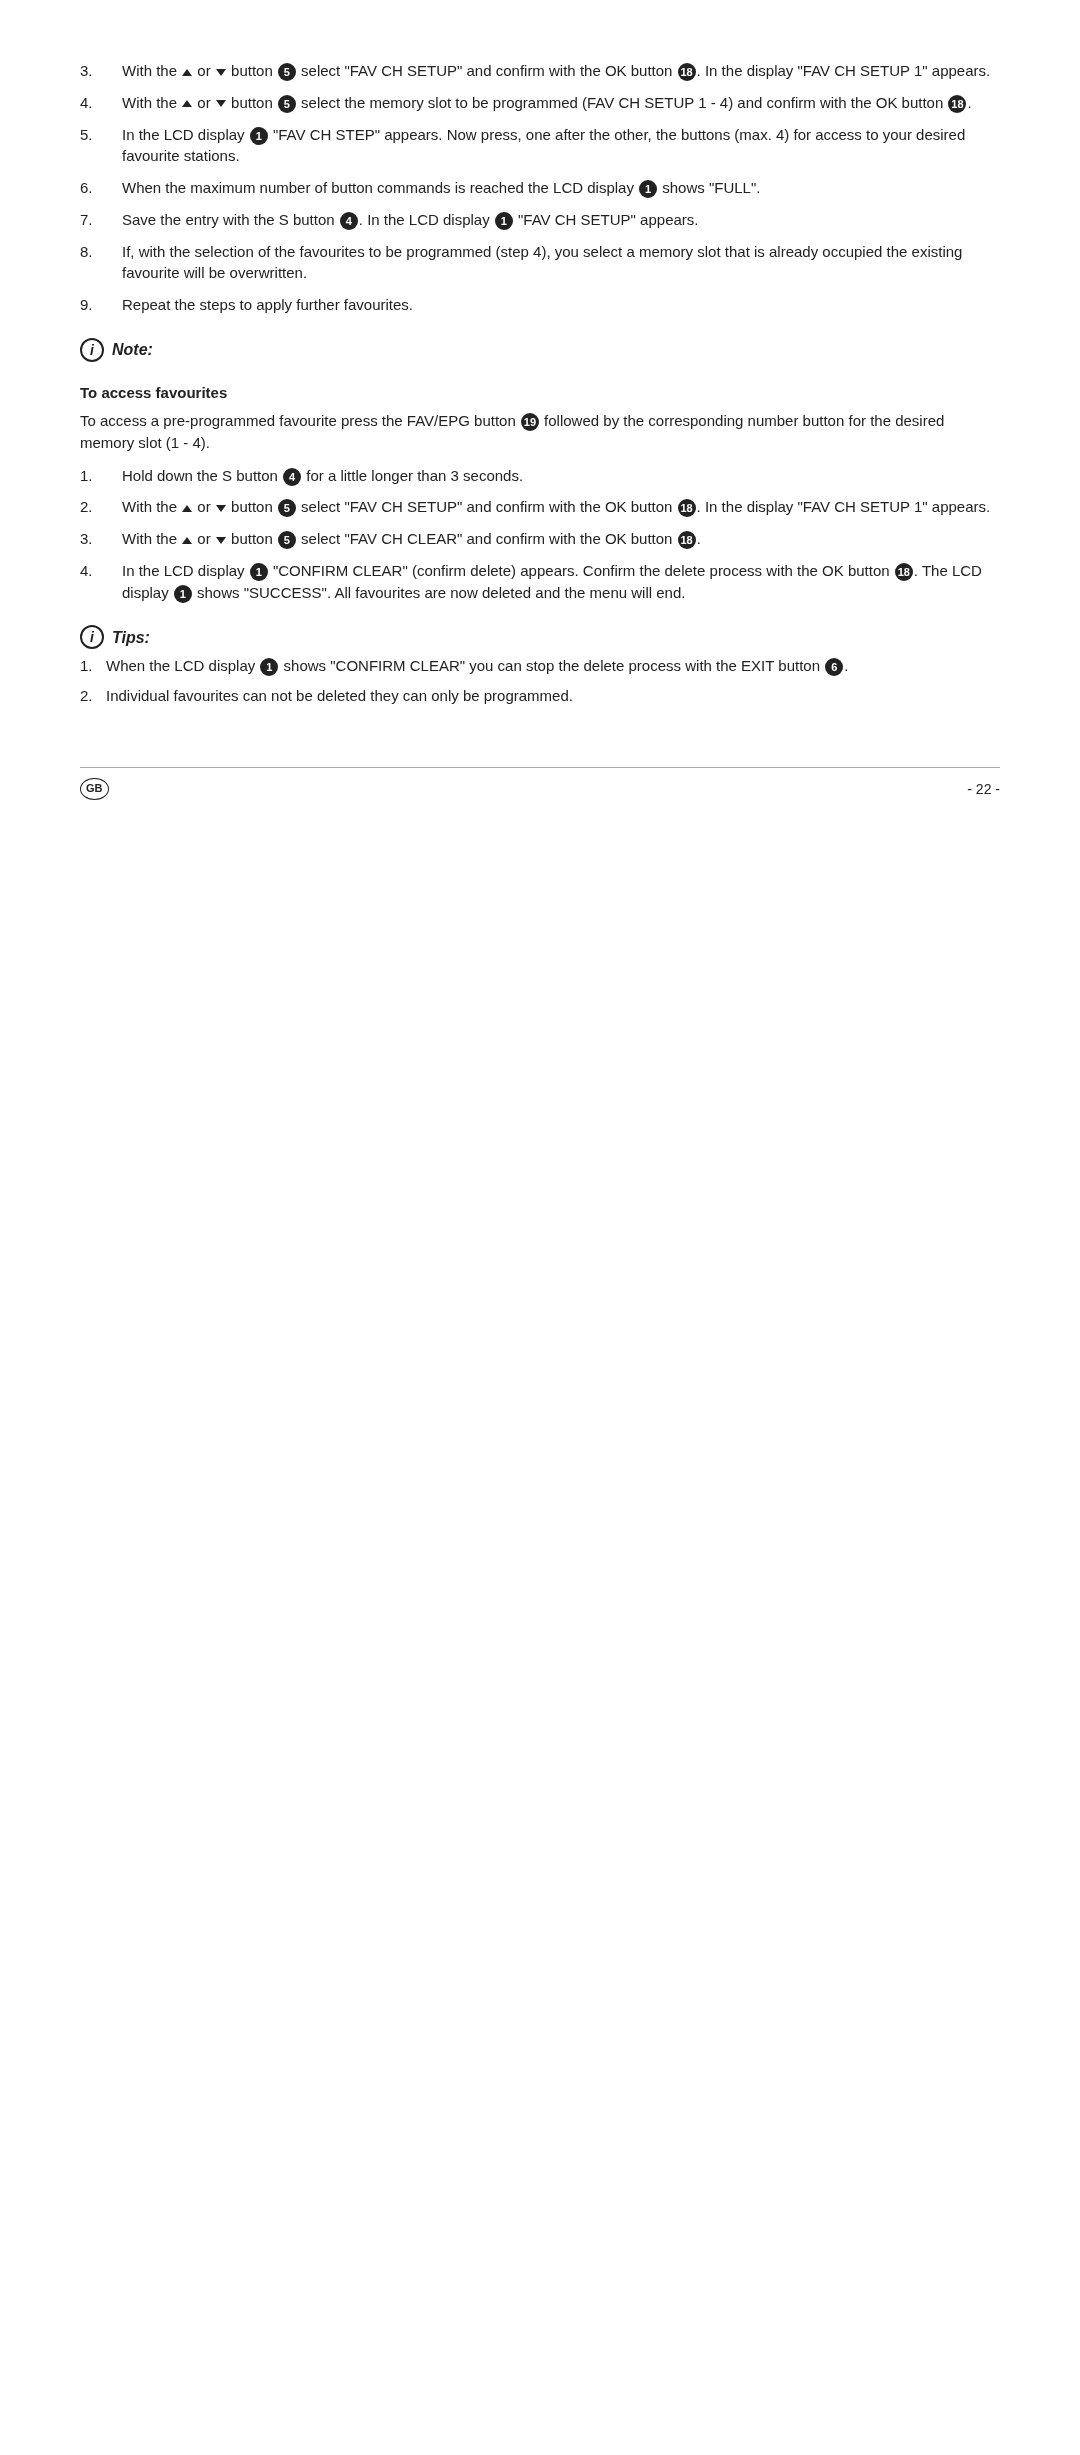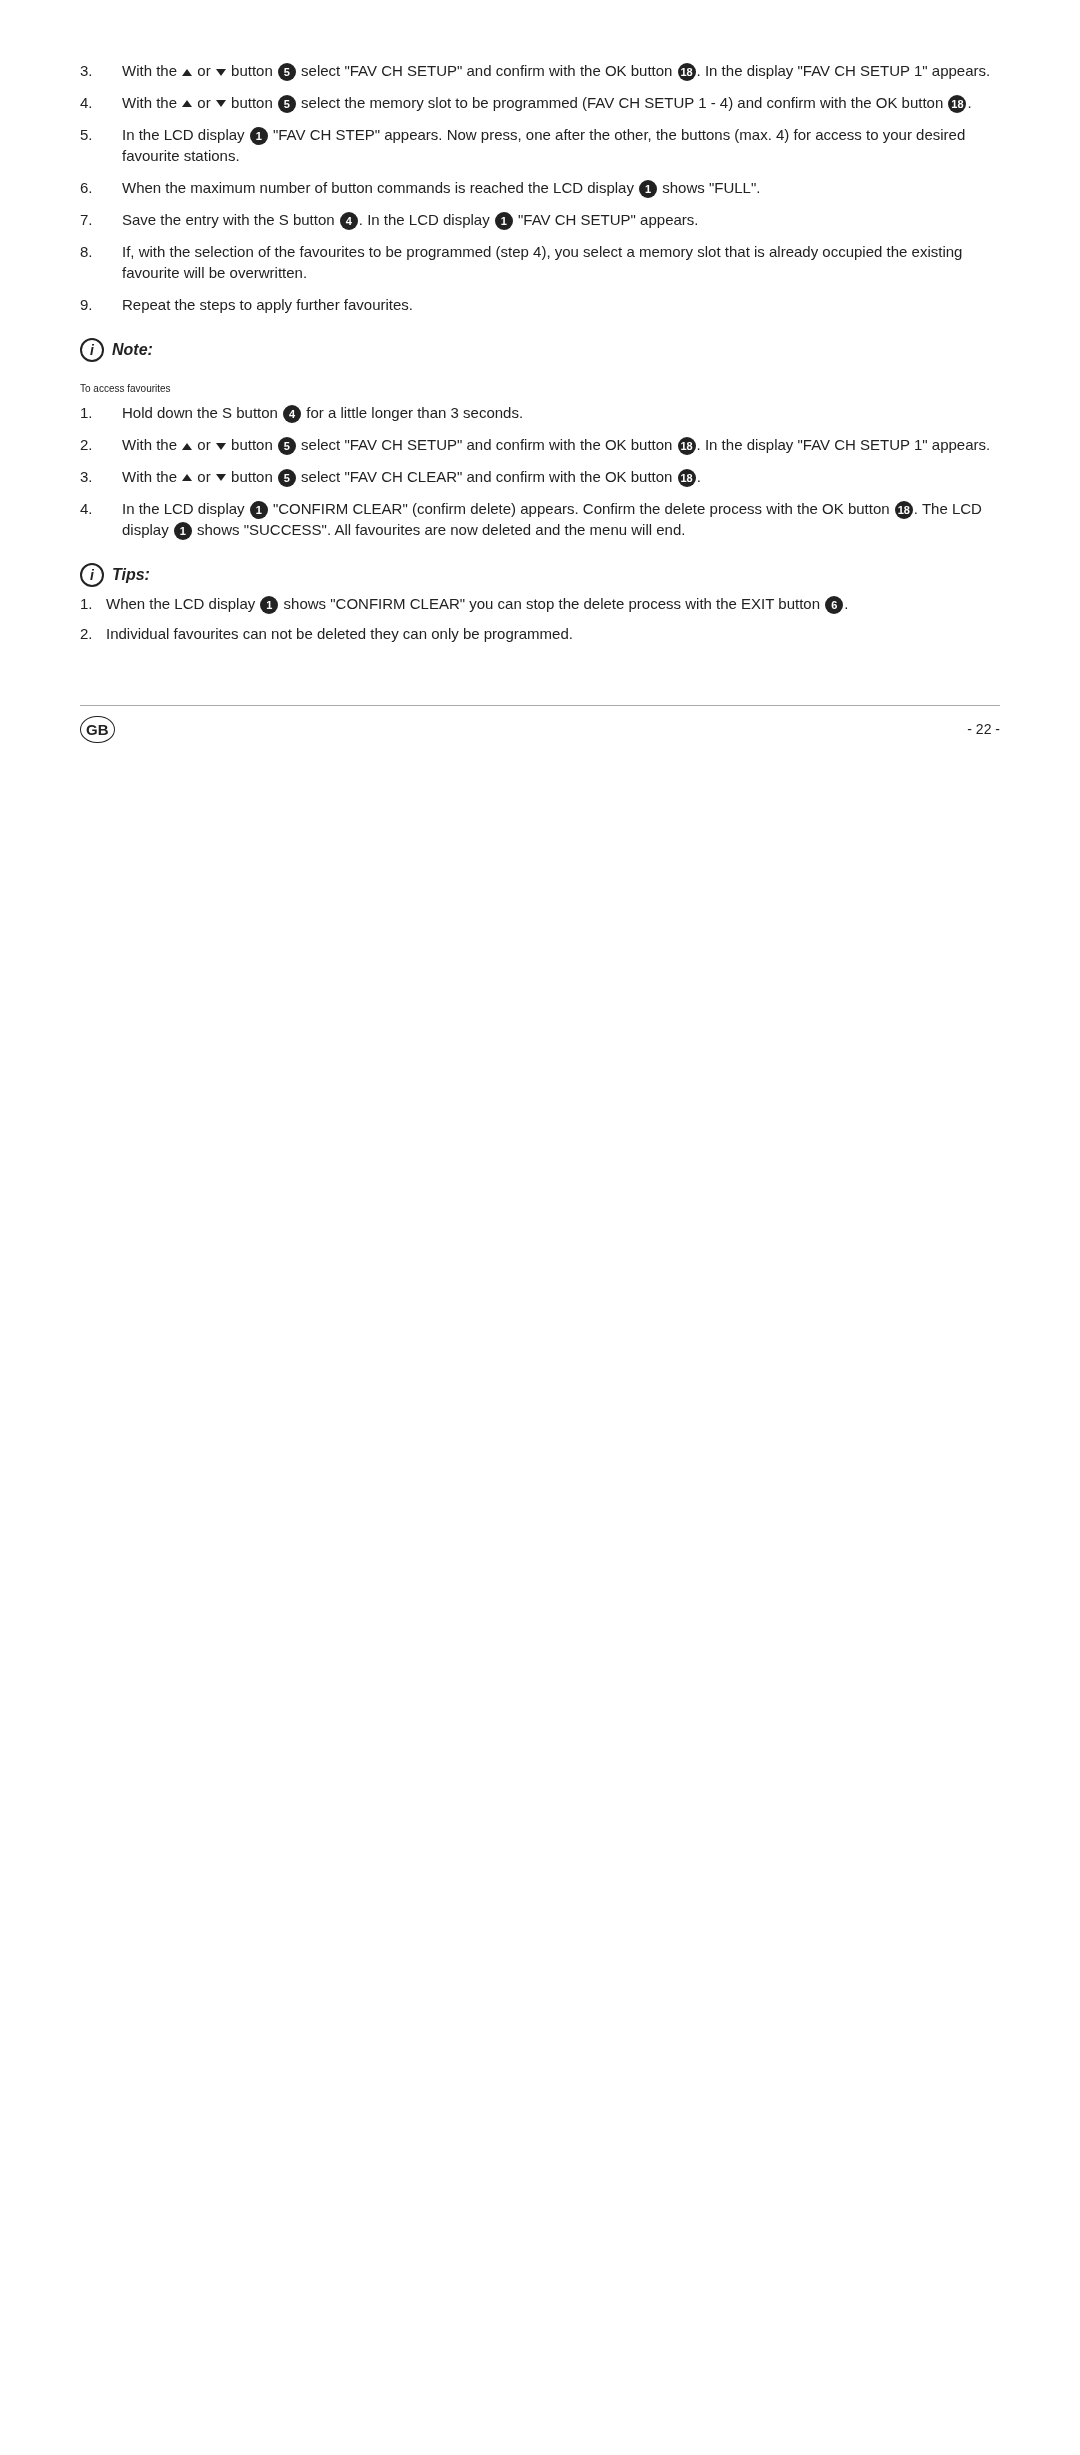--- a/index.html
+++ b/index.html
@@ -117,22 +117,22 @@
       font-size: 12px;
       font-weight: bold;
       padding: 1px 5px;
       border-radius: 2px;
       vertical-align: middle;
       margin: 0 2px;
       font-family: monospace;
     }
 
     .subsection-title {
-      font-weight: normal;
-      font-size: 10px;
+      font-weight: bold;
+      font-size: 15px;
       margin: 20px 0 6px 0;
     }
 
     .paragraph {
       font-size: 15px;
       line-height: 1.5;
       margin-bottom: 10px;
     }
 
     .footer-line {
@@ -142,21 +142,21 @@
       display: flex;
       justify-content: space-between;
       align-items: center;
       font-size: 14px;
     }
 
     .footer-gb {
       border: 1px solid #222;
       border-radius: 50%;
       padding: 2px 5px;
-      font-size: 15px;
+      font-size: 11px;
       font-weight: bold;
     }
 
     .tips-list {
       list-style: none;
       padding: 0;
       margin: 0;
     }
 
     .tips-list li {
@@ -206,20 +206,21 @@
 
 <div class="note-section" id="note-section">
     <div class="note-title">
       <span class="info-circle">i</span>
       <em>Note:</em>
     </div>
   </div>
 
 <div id="to-access-section">
     <div class="subsection-title">To access favourites</div>
+    <p class="paragraph">To access a pre-programmed favourite press the FAV/EPG button <span class="circle-num">19</span> followed by the corresponding number button for the desired memory slot (1 - 4).</p>
   </div>
 
 <div id="delete-all-section">
     <ul class="numbered-list" style="margin-bottom: 16px;">
       <li>
         <span class="list-num">1.</span>
         <span class="list-content">Hold down the S button <span class="circle-num">4</span> for a little longer than 3 seconds.</span>
       </li>
       <li>
         <span class="list-num">2.</span>

